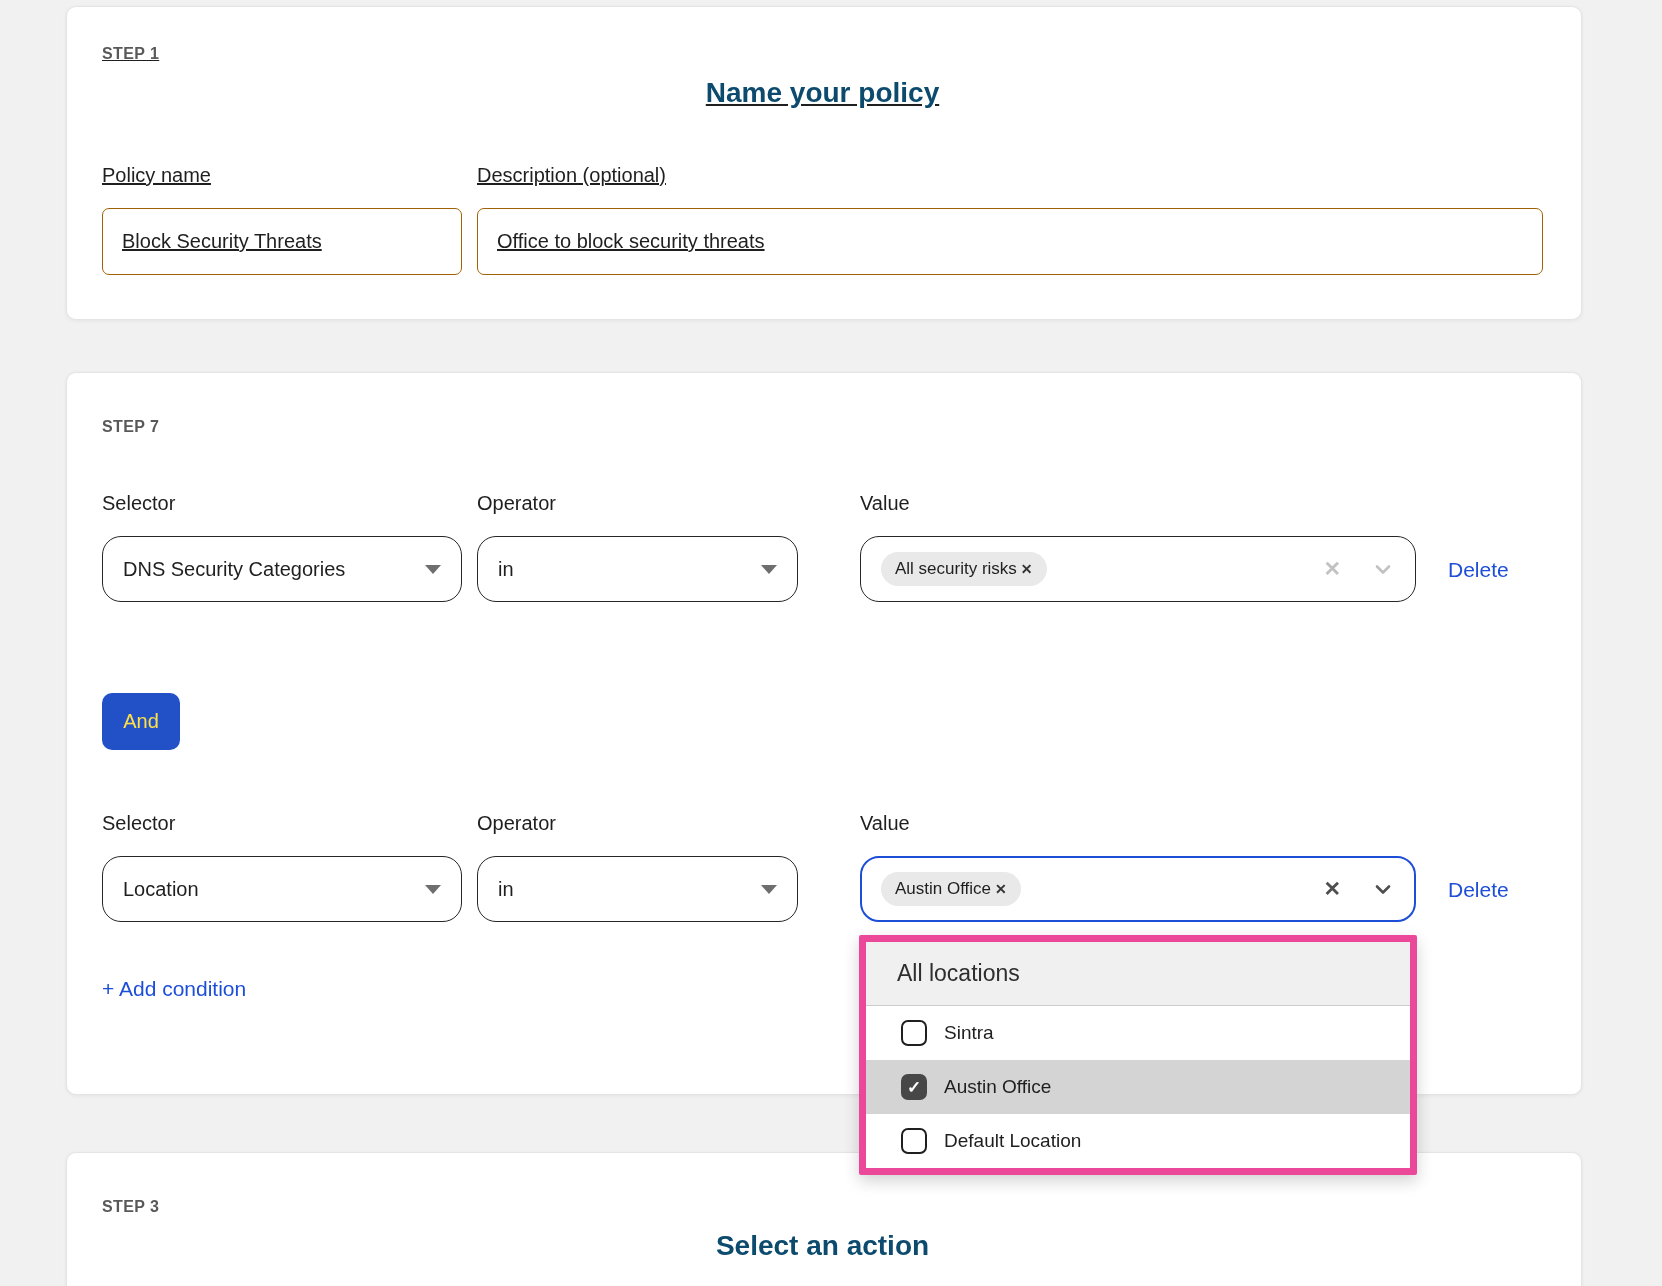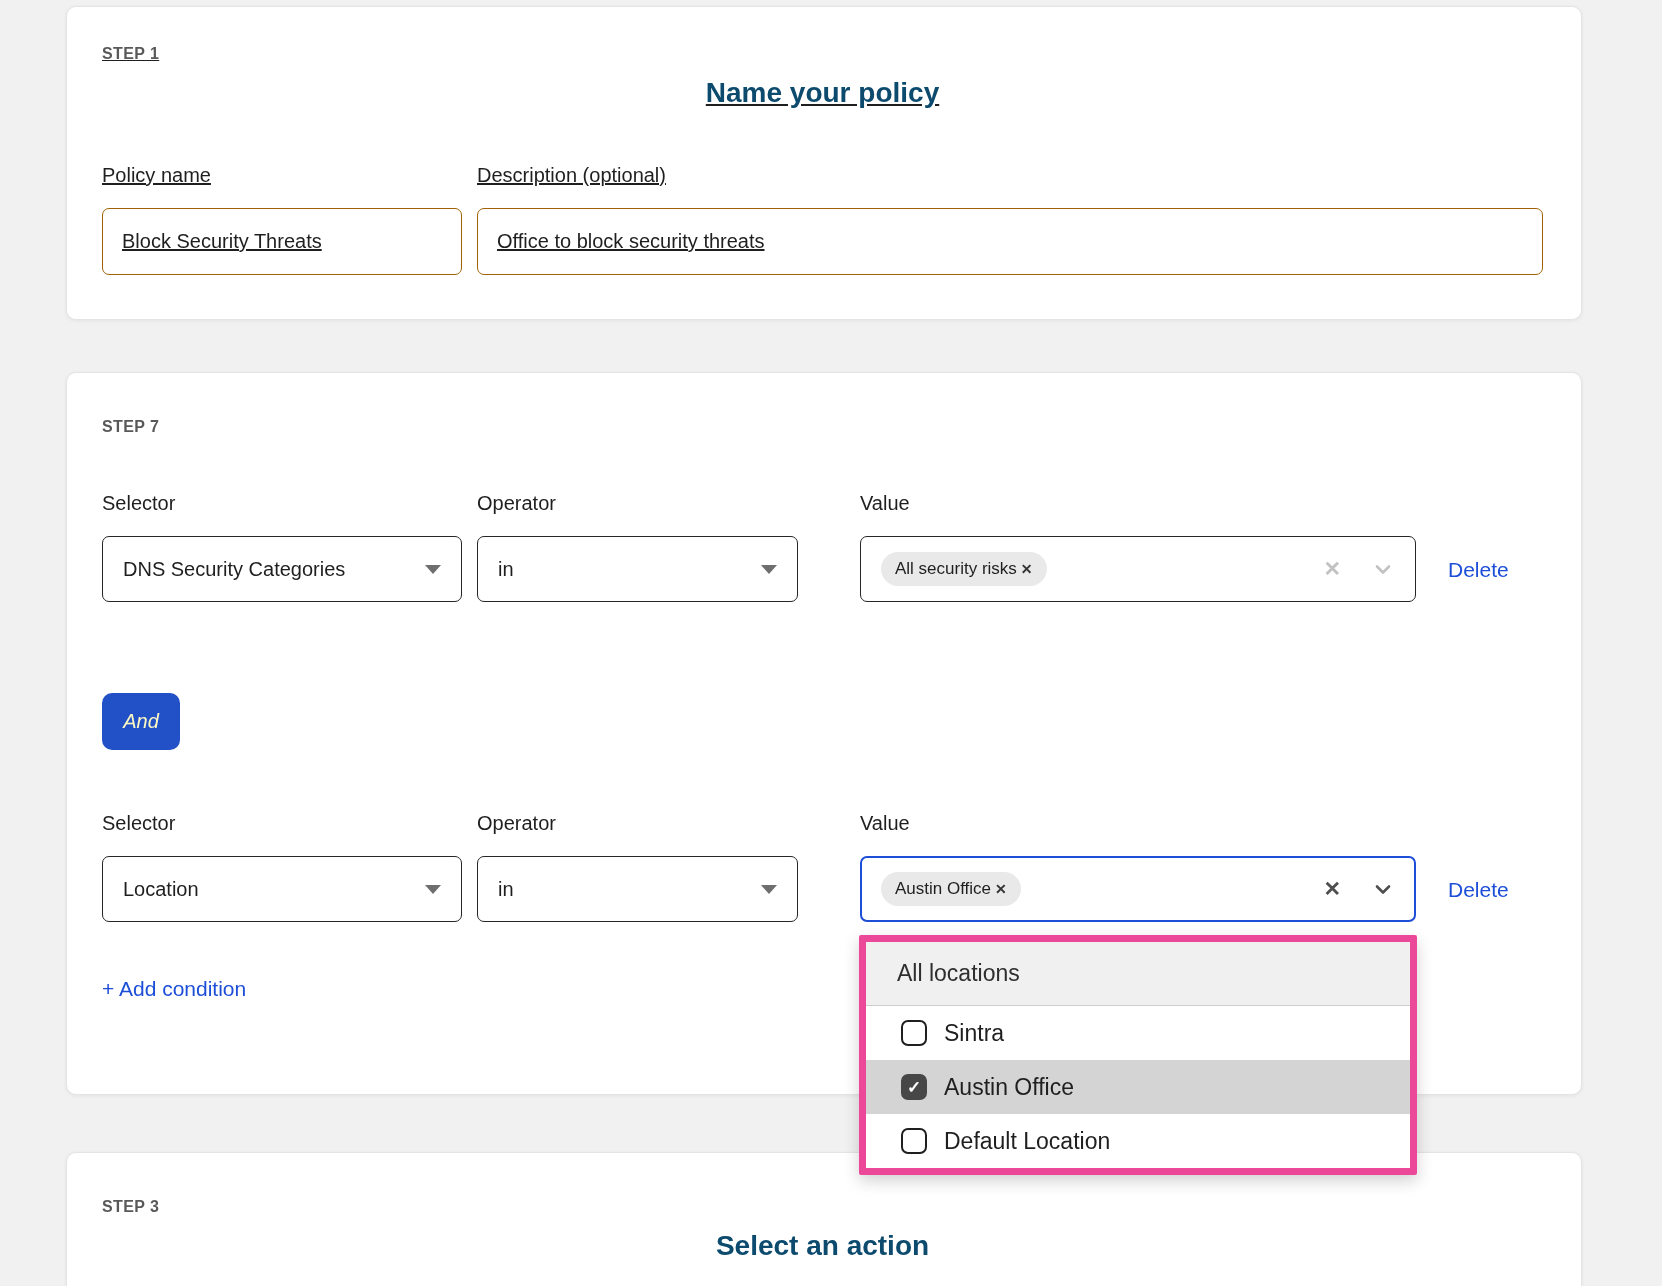--- a/index.html
+++ b/index.html
@@ -48,21 +48,21 @@
   .field-policy { width: 360px; }
   .field-desc { flex: 1; margin-left: 15px; }
 
   
   .cond-row { display: flex; margin-top: 56px; }
   .cond-row.second { margin-top: 62px; }
   .col-a { width: 360px; }
   .col-b { width: 321px; margin-left: 15px; }
   .col-c { width: 556px; margin-left: 62px; position: relative; }
   .select, .multiselect {
-    height: 66px; border: 1px solid #262626; border-radius: 7px;
+    height: 66px; border: 1px solid #262626; border-radius: 19px;
     background: #fff; display: flex; align-items: center;
     padding: 0 20px; font-size: 20px;
   }
   .tri {
     margin-left: auto; width: 0; height: 0;
     border-left: 8px solid transparent; border-right: 8px solid transparent;
     border-top: 9px solid #6e6e6e;
   }
   .multiselect .tag {
     background: #e9e9e9; border-radius: 18px;
@@ -75,43 +75,42 @@
   .multiselect.focused { border: 2px solid #1d4ed8; padding: 0 19px; }
   .multiselect.focused .clear-x, .multiselect.focused .chev { color: #4f4f4f; }
 
   .delete-link {
     align-self: flex-end; margin-left: 32px; margin-bottom: 20px;
     font-size: 21px; color: #1d4ed8; text-decoration: none; cursor: pointer;
   }
   .and-btn {
     margin-top: 91px; width: 78px; height: 57px;
     background: #2251c7; border: none; border-radius: 10px;
-    color: #fef9c3; font-size: 20px; font-family: inherit; cursor: pointer;
+    color: #fde047; font-size: 20px; font-family: inherit; cursor: pointer;
     display: block;
-    font-style: italic;
   }
   .add-condition {
     display: inline-block; margin-top: 55px;
     font-size: 21px; color: #1d4ed8; text-decoration: none; cursor: pointer;
   }
 
   
   .dropdown {
     position: absolute; top: calc(100% + 13px); left: -1px; right: -1px;
     background: #fff; border: 7px solid #ec4899; border-radius: 2px;
     box-shadow: 0 6px 16px rgba(0,0,0,.18); z-index: 5; overflow: hidden;
   }
   .dd-header {
     height: 64px; display: flex; align-items: center;
     padding: 0 31px; background: #f0f0f0; border-bottom: 1px solid #cdcdcd;
     font-size: 23px; color: #2e2e2e;
   }
   .dd-option {
     height: 54px; display: flex; align-items: center;
-    padding: 0 35px; gap: 17px; font-size: 23px; background: #fff; cursor: pointer;
+    padding: 0 35px; gap: 17px; font-size: 19px; background: #fff; cursor: pointer;
   }
   .dd-option.highlighted { background: #d4d4d4; }
   .checkbox {
     width: 26px; height: 26px; border: 2px solid #1f1f1f; border-radius: 7px;
     background: #fff; display: flex; align-items: center; justify-content: center;
     flex: 0 0 auto;
   }
   .checkbox.checked { background: #474747; border-color: #474747; }
   .checkbox.checked::after { content: "✓"; color: #fff; font-size: 17px; font-weight: 700; }
 </style>

